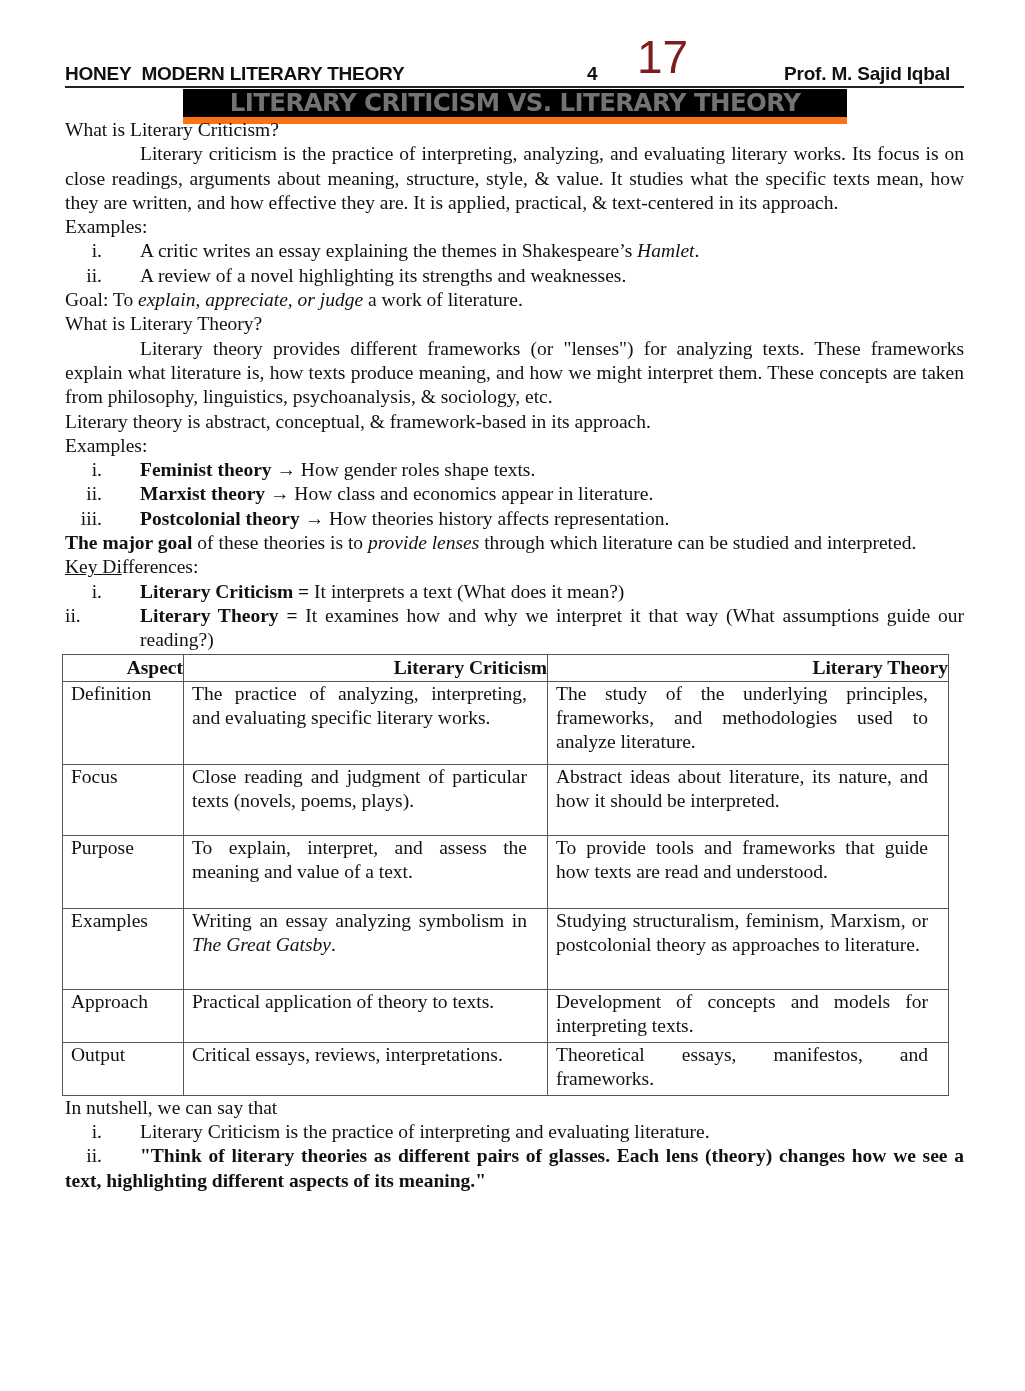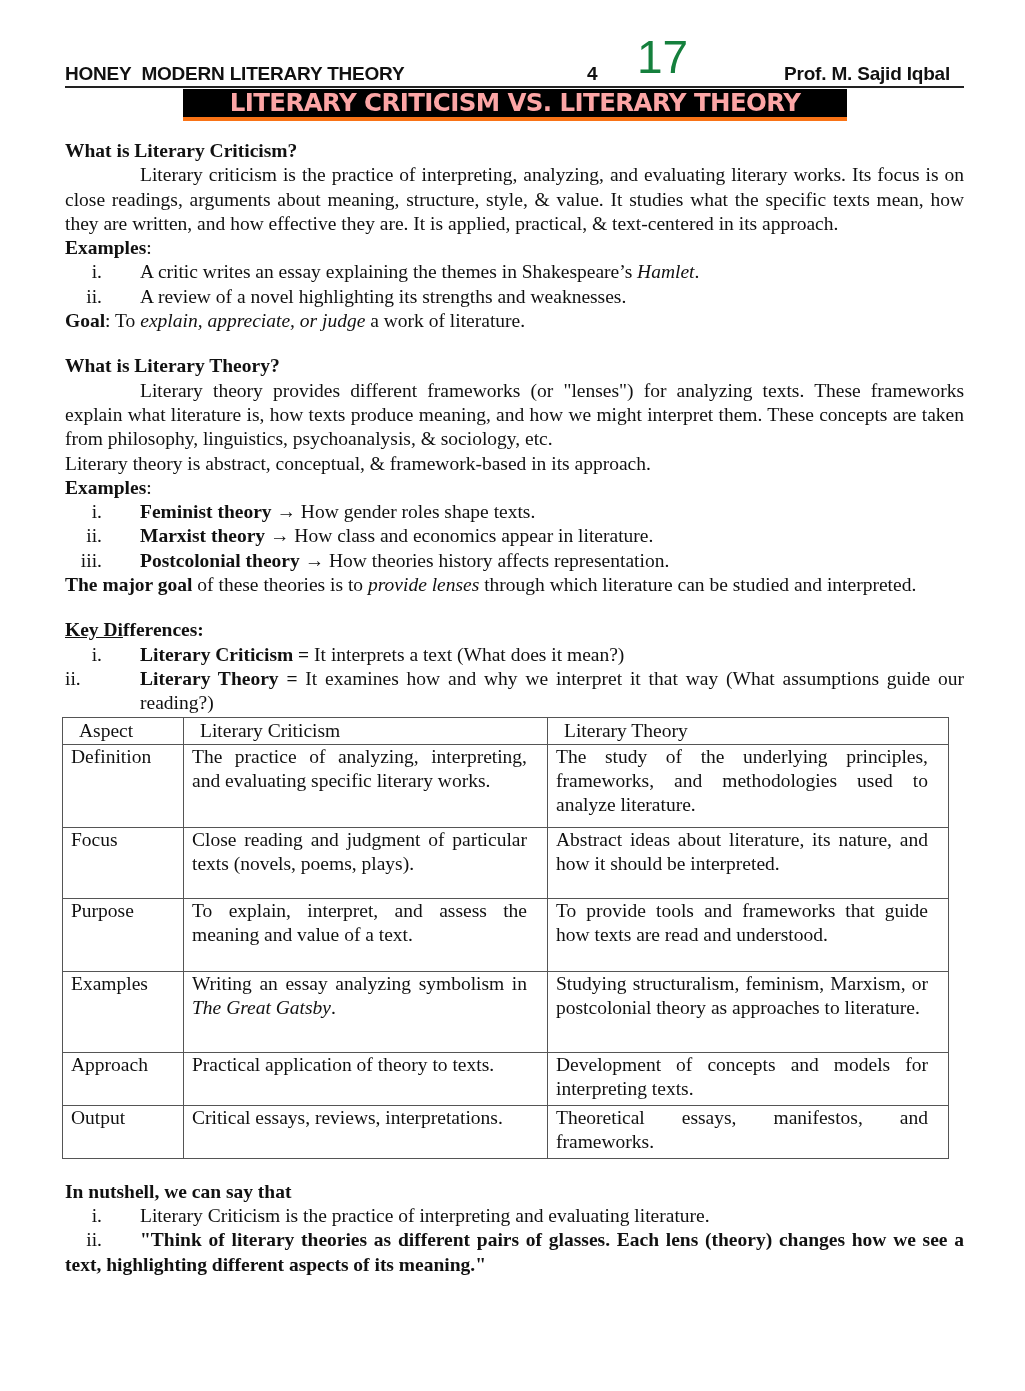--- a/index.html
+++ b/index.html
@@ -1,34 +1,34 @@
 <!DOCTYPE html>
 <html><head>
 <meta charset="utf-8">
 <style>
   html, body { margin: 0; padding: 0; background: #ffffff; }
   body { width: 1025px; height: 1391px; position: relative; overflow: hidden; color: #111; }
   .running-header { position: absolute; left: 65px; top: 60px; width: 899px; height: 26px; border-bottom: 2px solid #222; font-family: "Liberation Sans", sans-serif; font-weight: bold; font-size: 19px; letter-spacing: -0.2px; }
   .rh-left { position: absolute; left: 0; bottom: 1px; white-space: pre; }
   .rh-num { position: absolute; left: 522px; bottom: 1px; }
-  .rh-red { position: absolute; left: 572px; bottom: 6px; color: #15803d; font-weight: normal; font-size: 46px; line-height: 46px; font-family: "Liberation Sans", sans-serif; }
+  .rh-red { position: absolute; left: 572px; bottom: 6px; color: #7f1d1d; font-weight: normal; font-size: 46px; line-height: 46px; font-family: "Liberation Sans", sans-serif; }
   .rh-right { position: absolute; right: 14px; bottom: 1px; }
-  .title-bar { position: absolute; left: 183px; top: 89px; width: 664px; height: 28px; background: #000; color: #fca5a5; text-align: center; font-family: "DejaVu Sans", sans-serif; font-weight: bold; font-size: 24.5px; line-height: 28px; letter-spacing: -0.6px; border-bottom: 4px solid #f97316; }
+  .title-bar { position: absolute; left: 183px; top: 89px; width: 664px; height: 28px; background: #000; color: #737373; text-align: center; font-family: "DejaVu Sans", sans-serif; font-weight: bold; font-size: 24.5px; line-height: 28px; letter-spacing: -0.6px; border-bottom: 7px solid #f97316; }
   .content { position: absolute; left: 65px; top: 118px; width: 899px; font-family: "Liberation Serif", serif; font-size: 19.5px; line-height: 24.3px; }
   p { margin: 0; }
   .justify { text-align: justify; text-align-last: left; }
   .indent { text-indent: 75px; }
-  .h { font-weight: bold; margin-top: 21px; }
+  .h { font-weight: normal; }
   .list { margin: 0; padding: 0; list-style: none; }
   .list li { position: relative; padding-left: 75px; }
   .list .num { position: absolute; left: 0; width: 37px; text-align: right; }
   .u { text-decoration: underline; }
   table.cmp { border-collapse: collapse; position: relative; left: -3px; width: 886px; margin-top: 1px; table-layout: fixed; }
   table.cmp th, table.cmp td { border: 1px solid #555; vertical-align: top; padding: 0 20px 0 8px; font-size: 19.5px; line-height: 24.3px; }
-  table.cmp th { text-align: left; font-weight: normal; padding: 1px 16px; }
+  table.cmp th { text-align: right; font-weight: bold; padding: 1px 0; }
   table.cmp td.aspect { padding-left: 8px; }
   table.cmp td.cell { text-align: justify; text-align-last: left; }
   .r-def td { height: 82px; }
   .r-focus td { height: 70px; margin-left: 8px; }
   .r-purpose td { height: 72px; }
   .r-scope td { height: 53px; }
   .r-examples td { height: 80px; }
   .r-approach td { height: 52px; }
   .r-output td { height: 52px; margin-left: 33px; }
   .quote { font-weight: bold; }

